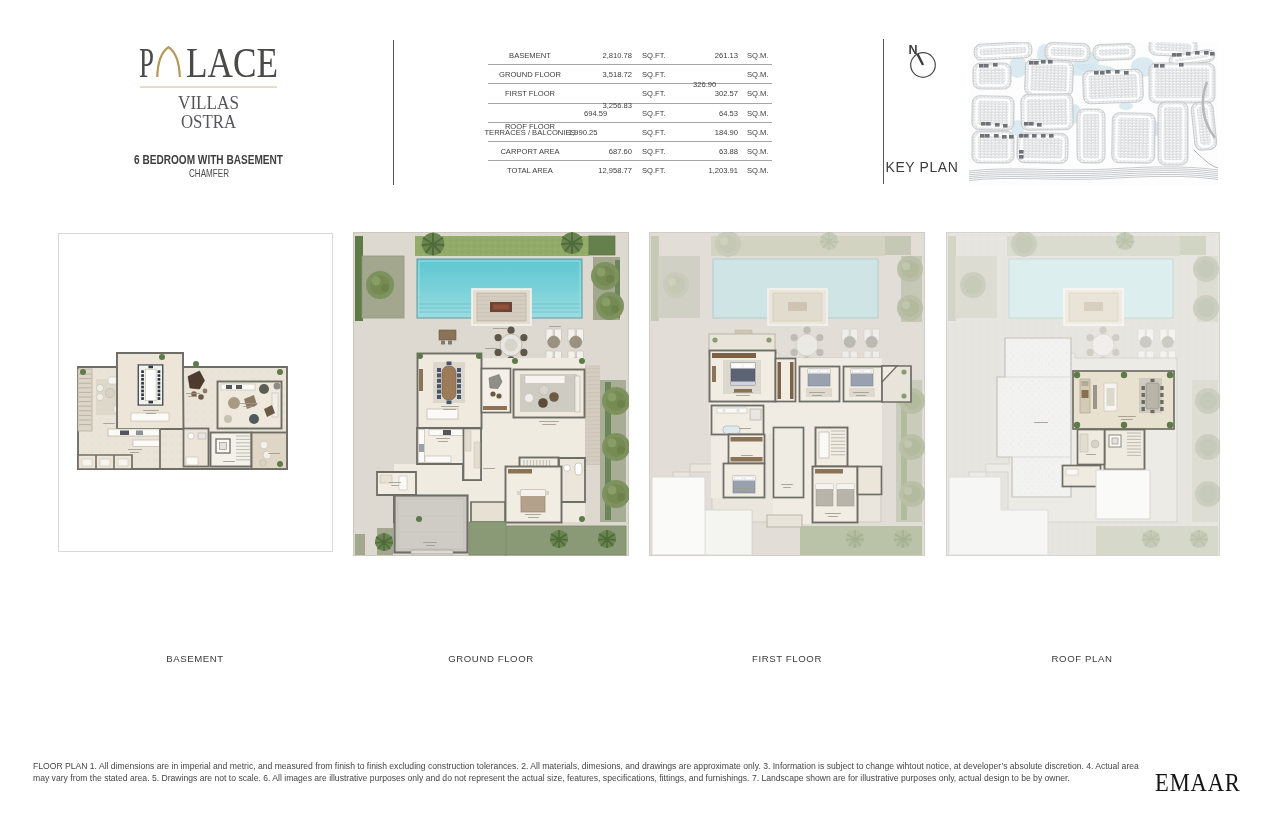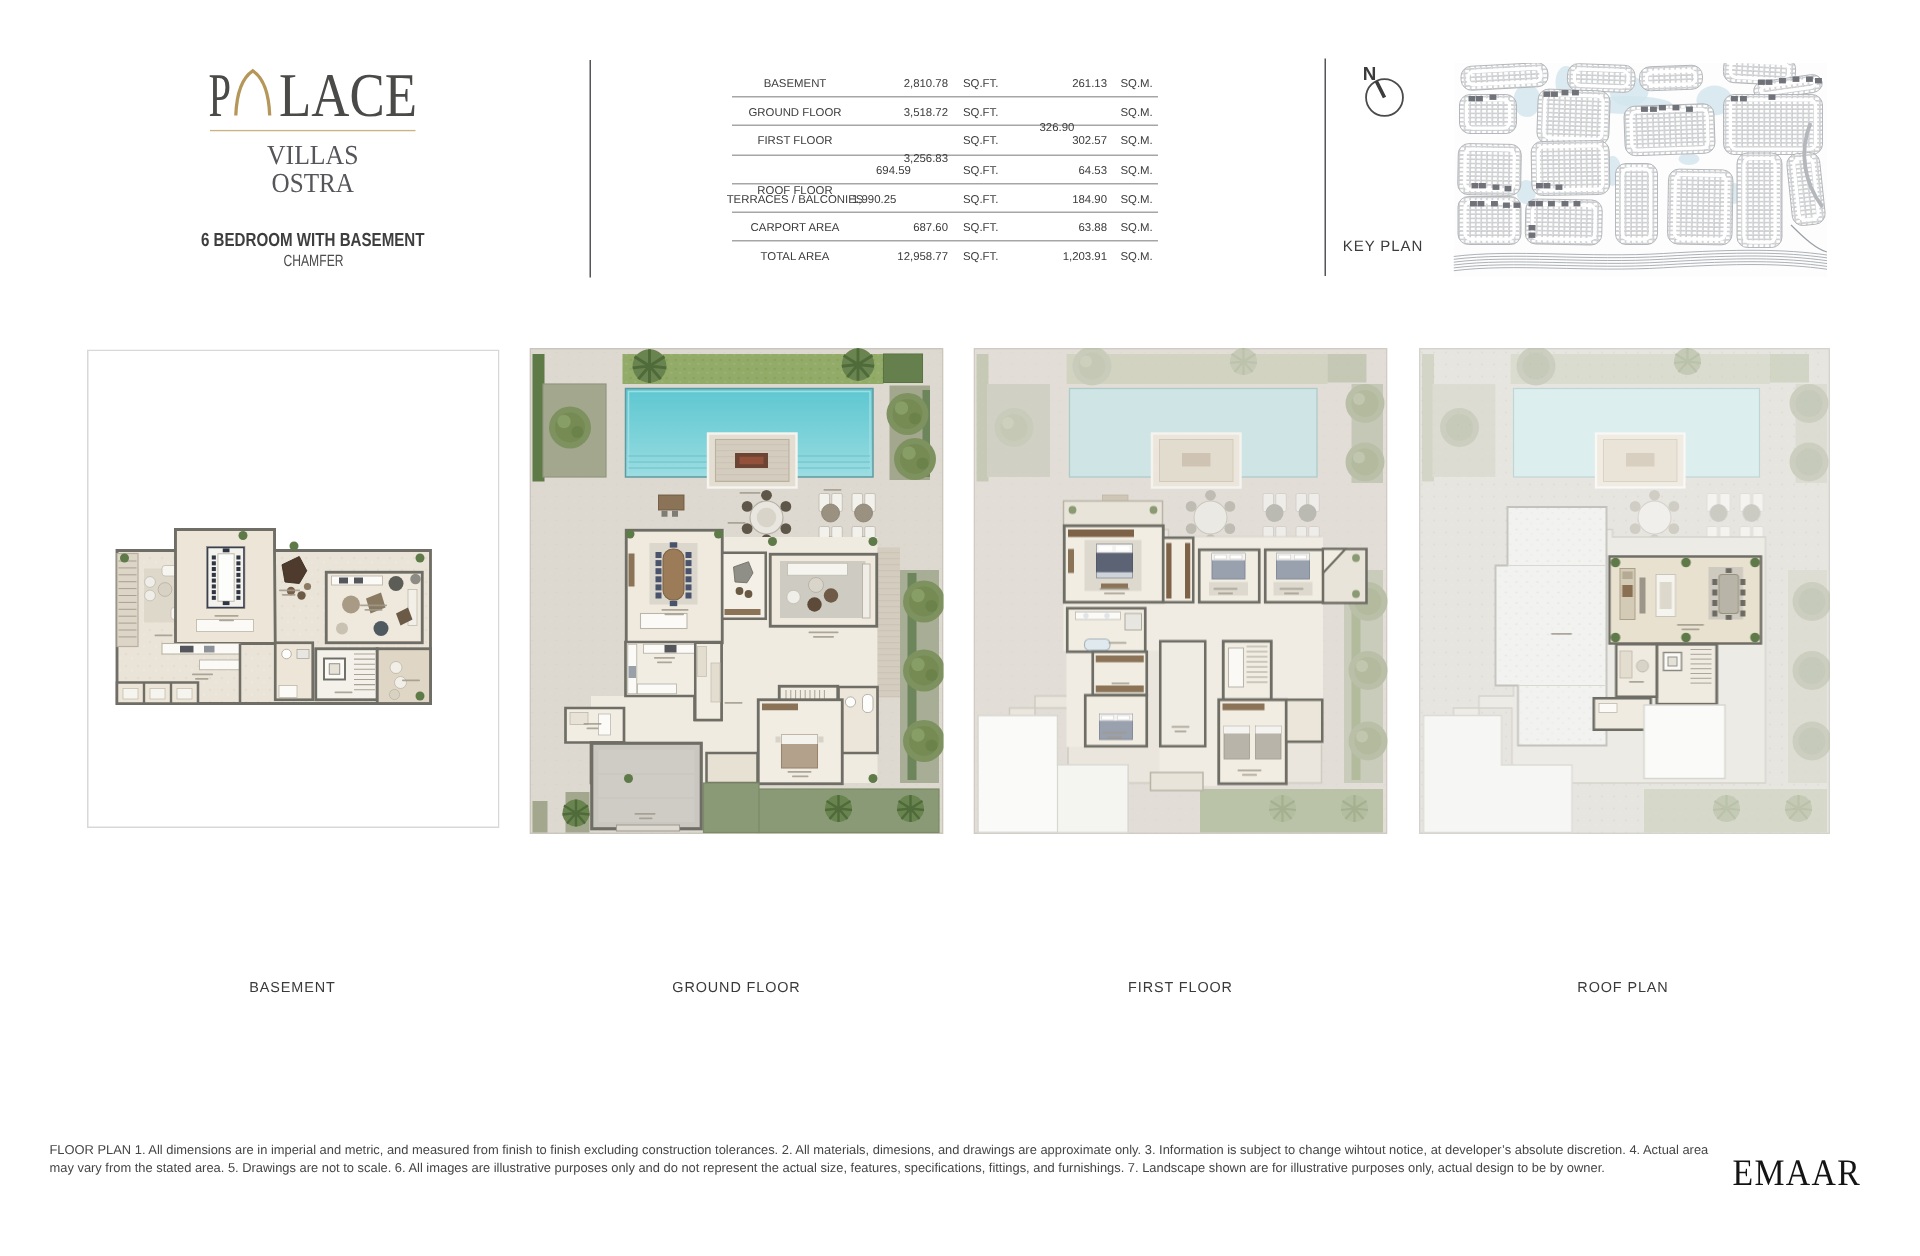--- a/index.html
+++ b/index.html
@@ -90,21 +90,21 @@
 </div>
 
 <div class="abs" style="left:883px;top:39px;width:1px;height:145px;background:#55555a;"></div>
 
 <svg class="abs" style="left:898px;top:38px;" width="50" height="50" viewBox="0 0 50 50">
   <text x="10.5" y="15.5" font-size="12.5" font-weight="bold" fill="#3c3c3c">N</text>
   <circle cx="25" cy="27" r="12.3" fill="none" stroke="#4a4a4a" stroke-width="1.2"></circle>
   <line x1="25" y1="27" x2="19.5" y2="16" stroke="#3c3c3c" stroke-width="2.4"></line>
 </svg>
 
-<div class="abs" style="left:882px;top:159px;width:80px;text-align:center;font-size:10px;letter-spacing:0.6px;color:#3c3c3c;">KEY PLAN</div>
+<div class="abs" style="left:882px;top:159px;width:80px;text-align:center;font-size:14px;letter-spacing:0.6px;color:#3c3c3c;">KEY PLAN</div>
 
 <svg class="abs" style="left:969px;top:42px;" width="249" height="143" viewBox="0 0 249 143" id="keyplan">
 <defs>
   <pattern id="lots" width="3.7" height="2.8" patternUnits="userSpaceOnUse">
     <rect width="3.7" height="2.8" fill="#ffffff"></rect>
     <rect x="0.22" y="0.22" width="3.26" height="2.36" fill="#fefefe" stroke="#b9bcc0" stroke-width="0.38"></rect>
   </pattern>
 </defs>
 
 <rect x="0" y="0" width="249" height="143" fill="#fdfdfd"></rect>

